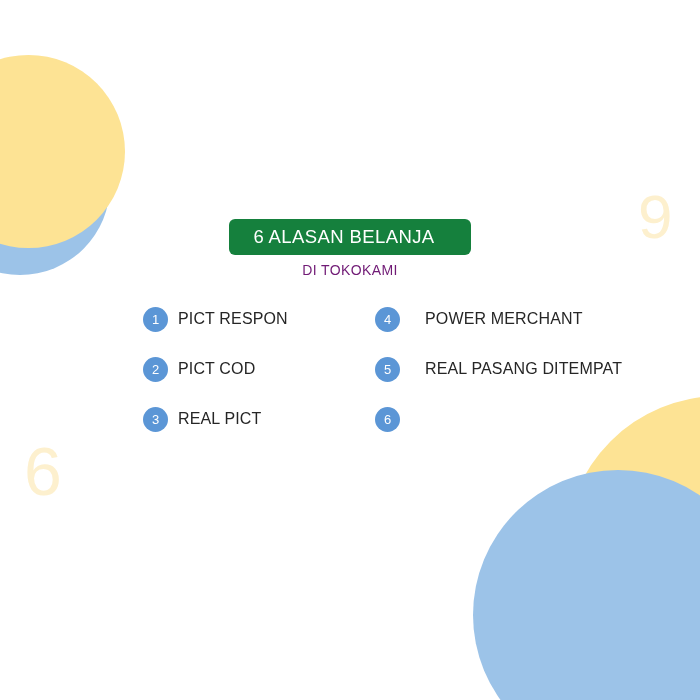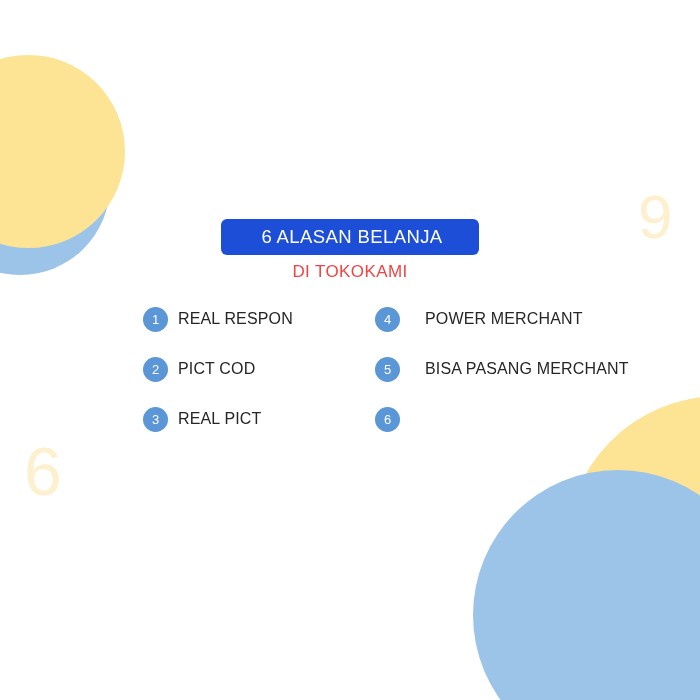--- a/index.html
+++ b/index.html
@@ -78,33 +78,33 @@
   
   #header-block {
     position: absolute;
     left: 0;
     top: 219px;
     width: 700px;
     text-align: center;
   }
   #title-banner {
     display: inline-block;
-    background: #1d4ed8;
+    background: #15803d;
     color: #ffffff;
     font-size: 18.5px;
     letter-spacing: 0.4px;
-    padding: 8px 36px 9px 40px;
+    padding: 8px 36px 9px 24px;
     border-radius: 6px;
     line-height: 1.05;
     white-space: nowrap;
   }
   #subtitle {
     margin-top: 8px;
-    color: #ef4444;
-    font-size: 17px;
+    color: #701a75;
+    font-size: 14px;
     letter-spacing: 0.4px;
     line-height: 1.1;
   }
 
   
   #reasons-grid {
     position: absolute;
     left: 143px;
     top: 306px;
     width: 500px;
@@ -164,21 +164,21 @@
     <div id="title-banner">6 ALASAN BELANJA</div>
     <div id="subtitle">DI TOKOKAMI</div>
   </div>
 
   <div id="reasons-grid">
 
     <div class="reason-column" id="reason-column-left">
 
       <div class="reason-item">
         <div class="reason-badge">1</div>
-        <div class="reason-label">REAL RESPON</div>
+        <div class="reason-label">PICT RESPON</div>
       </div>
 
       <div class="reason-item">
         <div class="reason-badge">2</div>
         <div class="reason-label">PICT COD</div>
       </div>
 
       <div class="reason-item">
         <div class="reason-badge">3</div>
         <div class="reason-label">REAL PICT</div>
@@ -188,21 +188,21 @@
 
     <div class="reason-column" id="reason-column-right">
 
       <div class="reason-item">
         <div class="reason-badge">4</div>
         <div class="reason-label">POWER MERCHANT</div>
       </div>
 
       <div class="reason-item">
         <div class="reason-badge">5</div>
-        <div class="reason-label">BISA PASANG MERCHANT</div>
+        <div class="reason-label">REAL PASANG DITEMPAT</div>
       </div>
 
       <div class="reason-item">
         <div class="reason-badge">6</div>
       </div>
 
     </div>
 
   </div>
 

